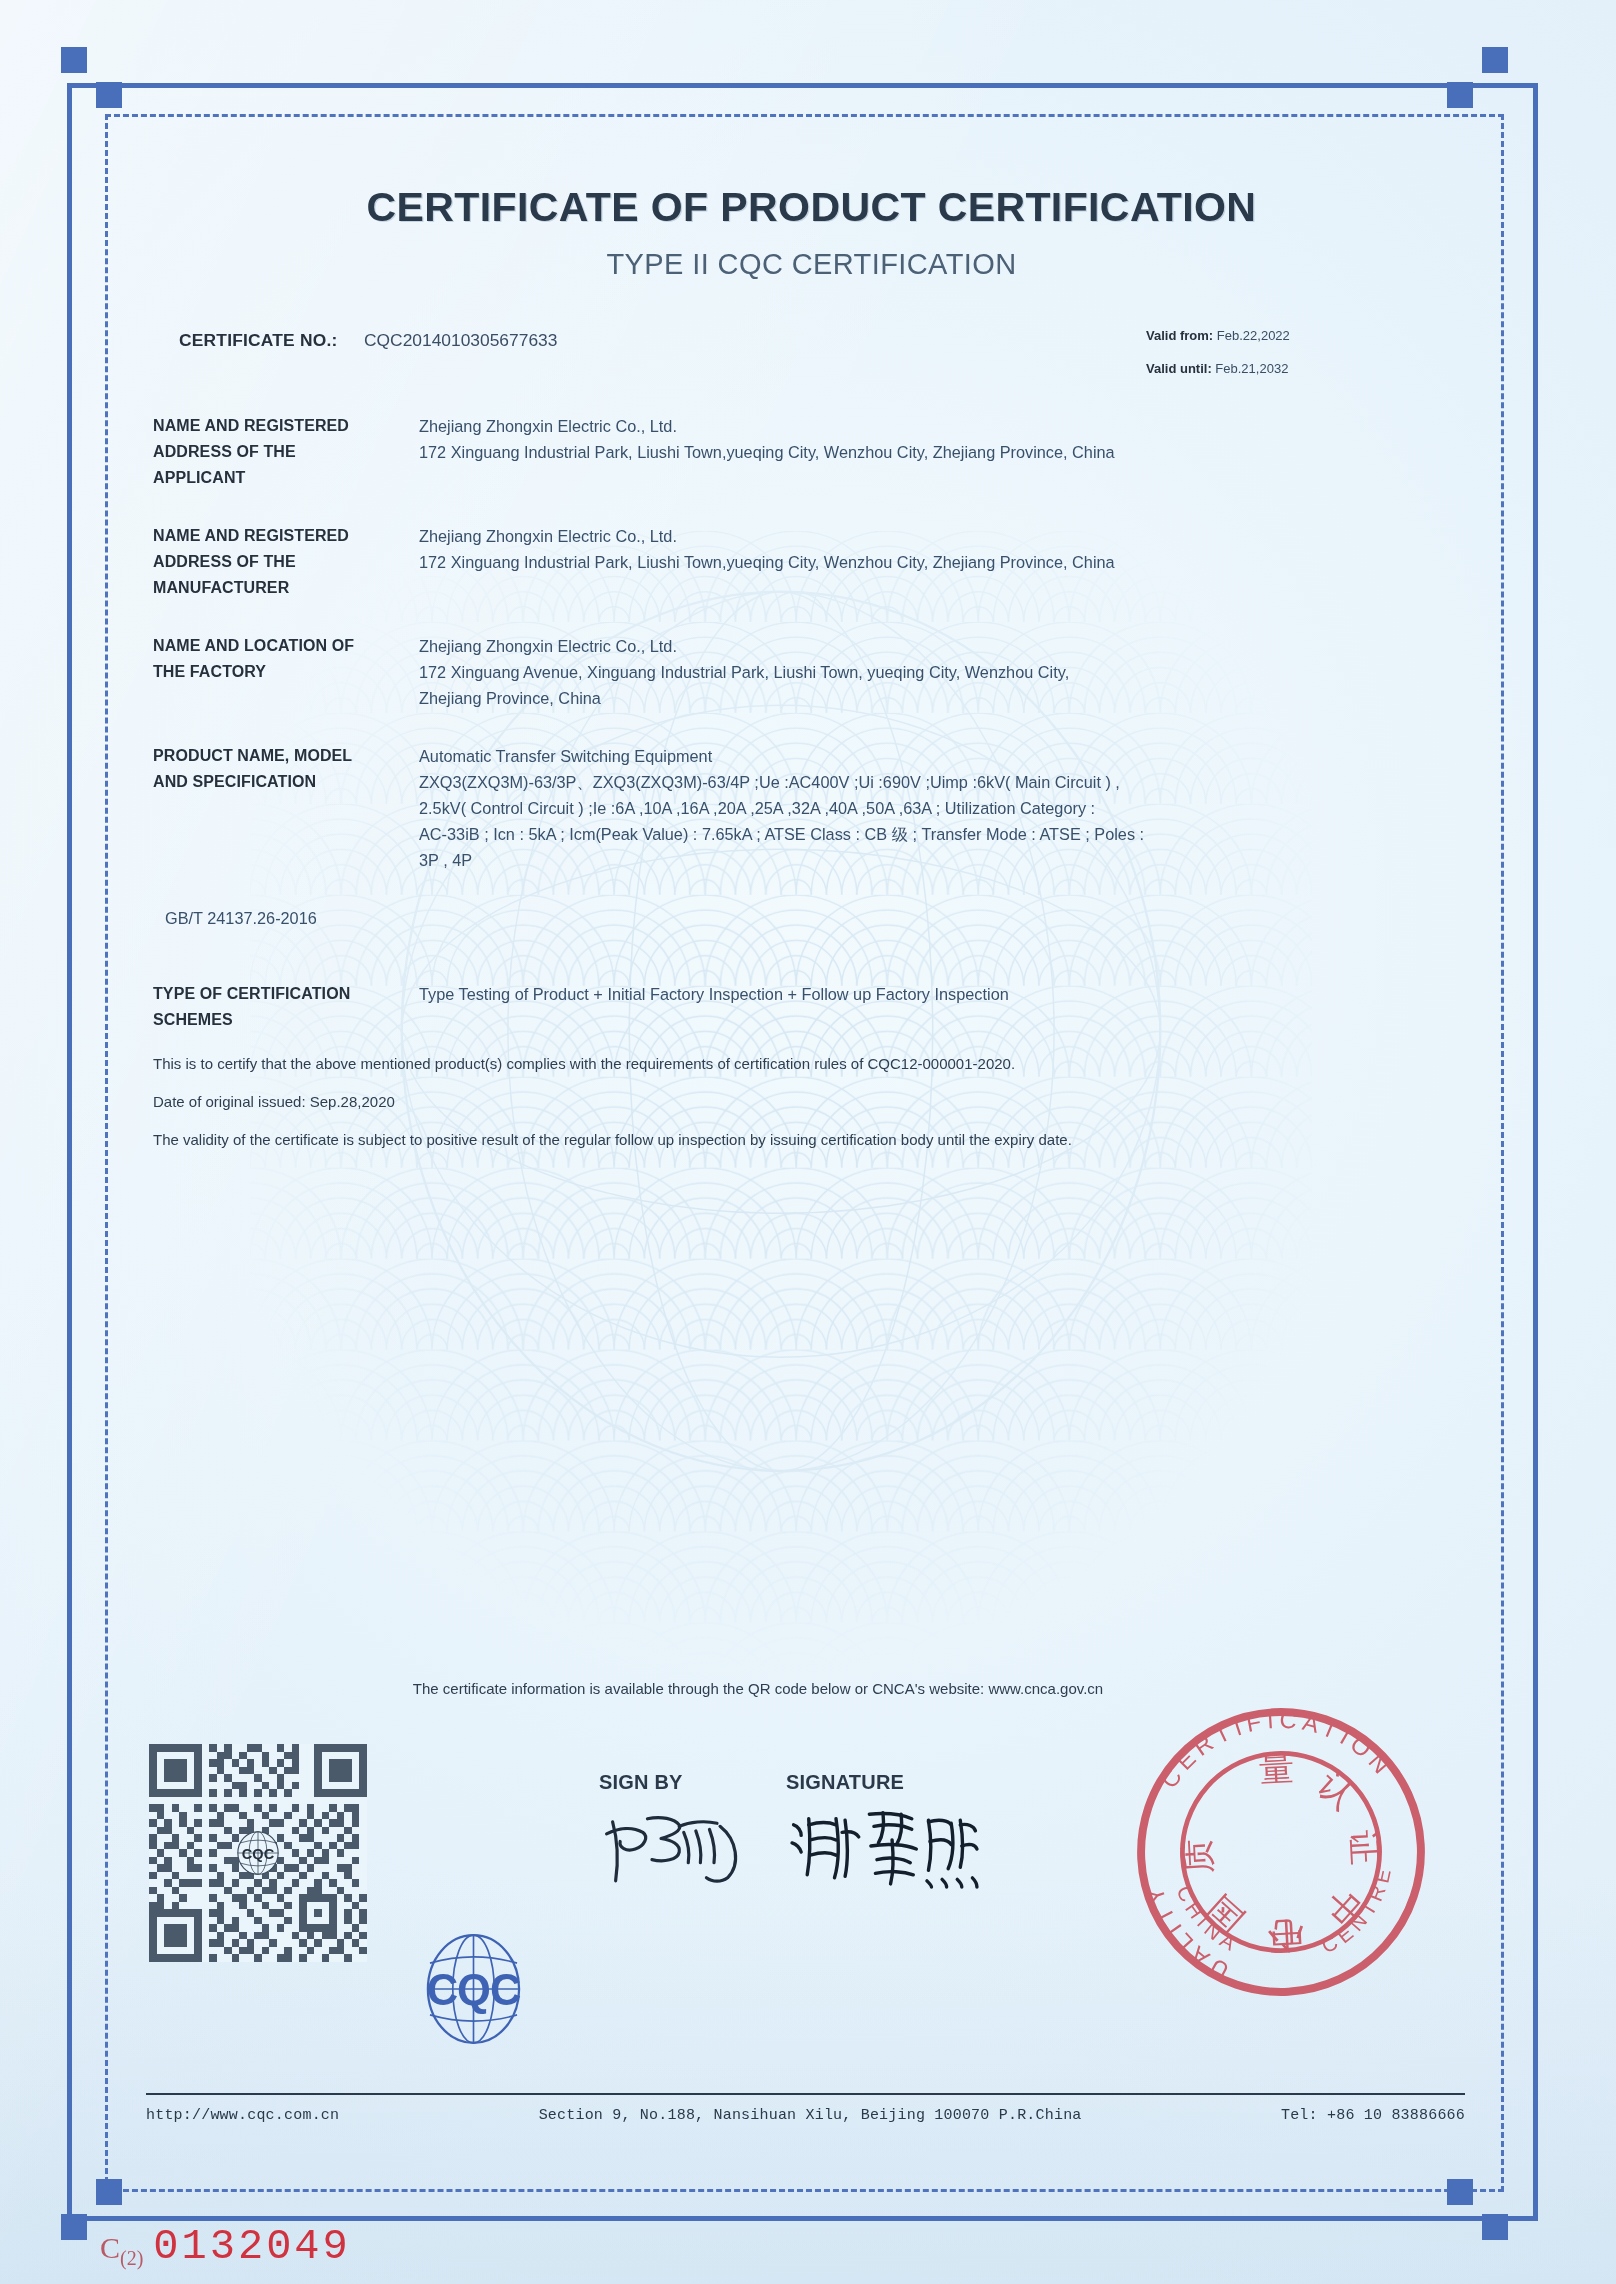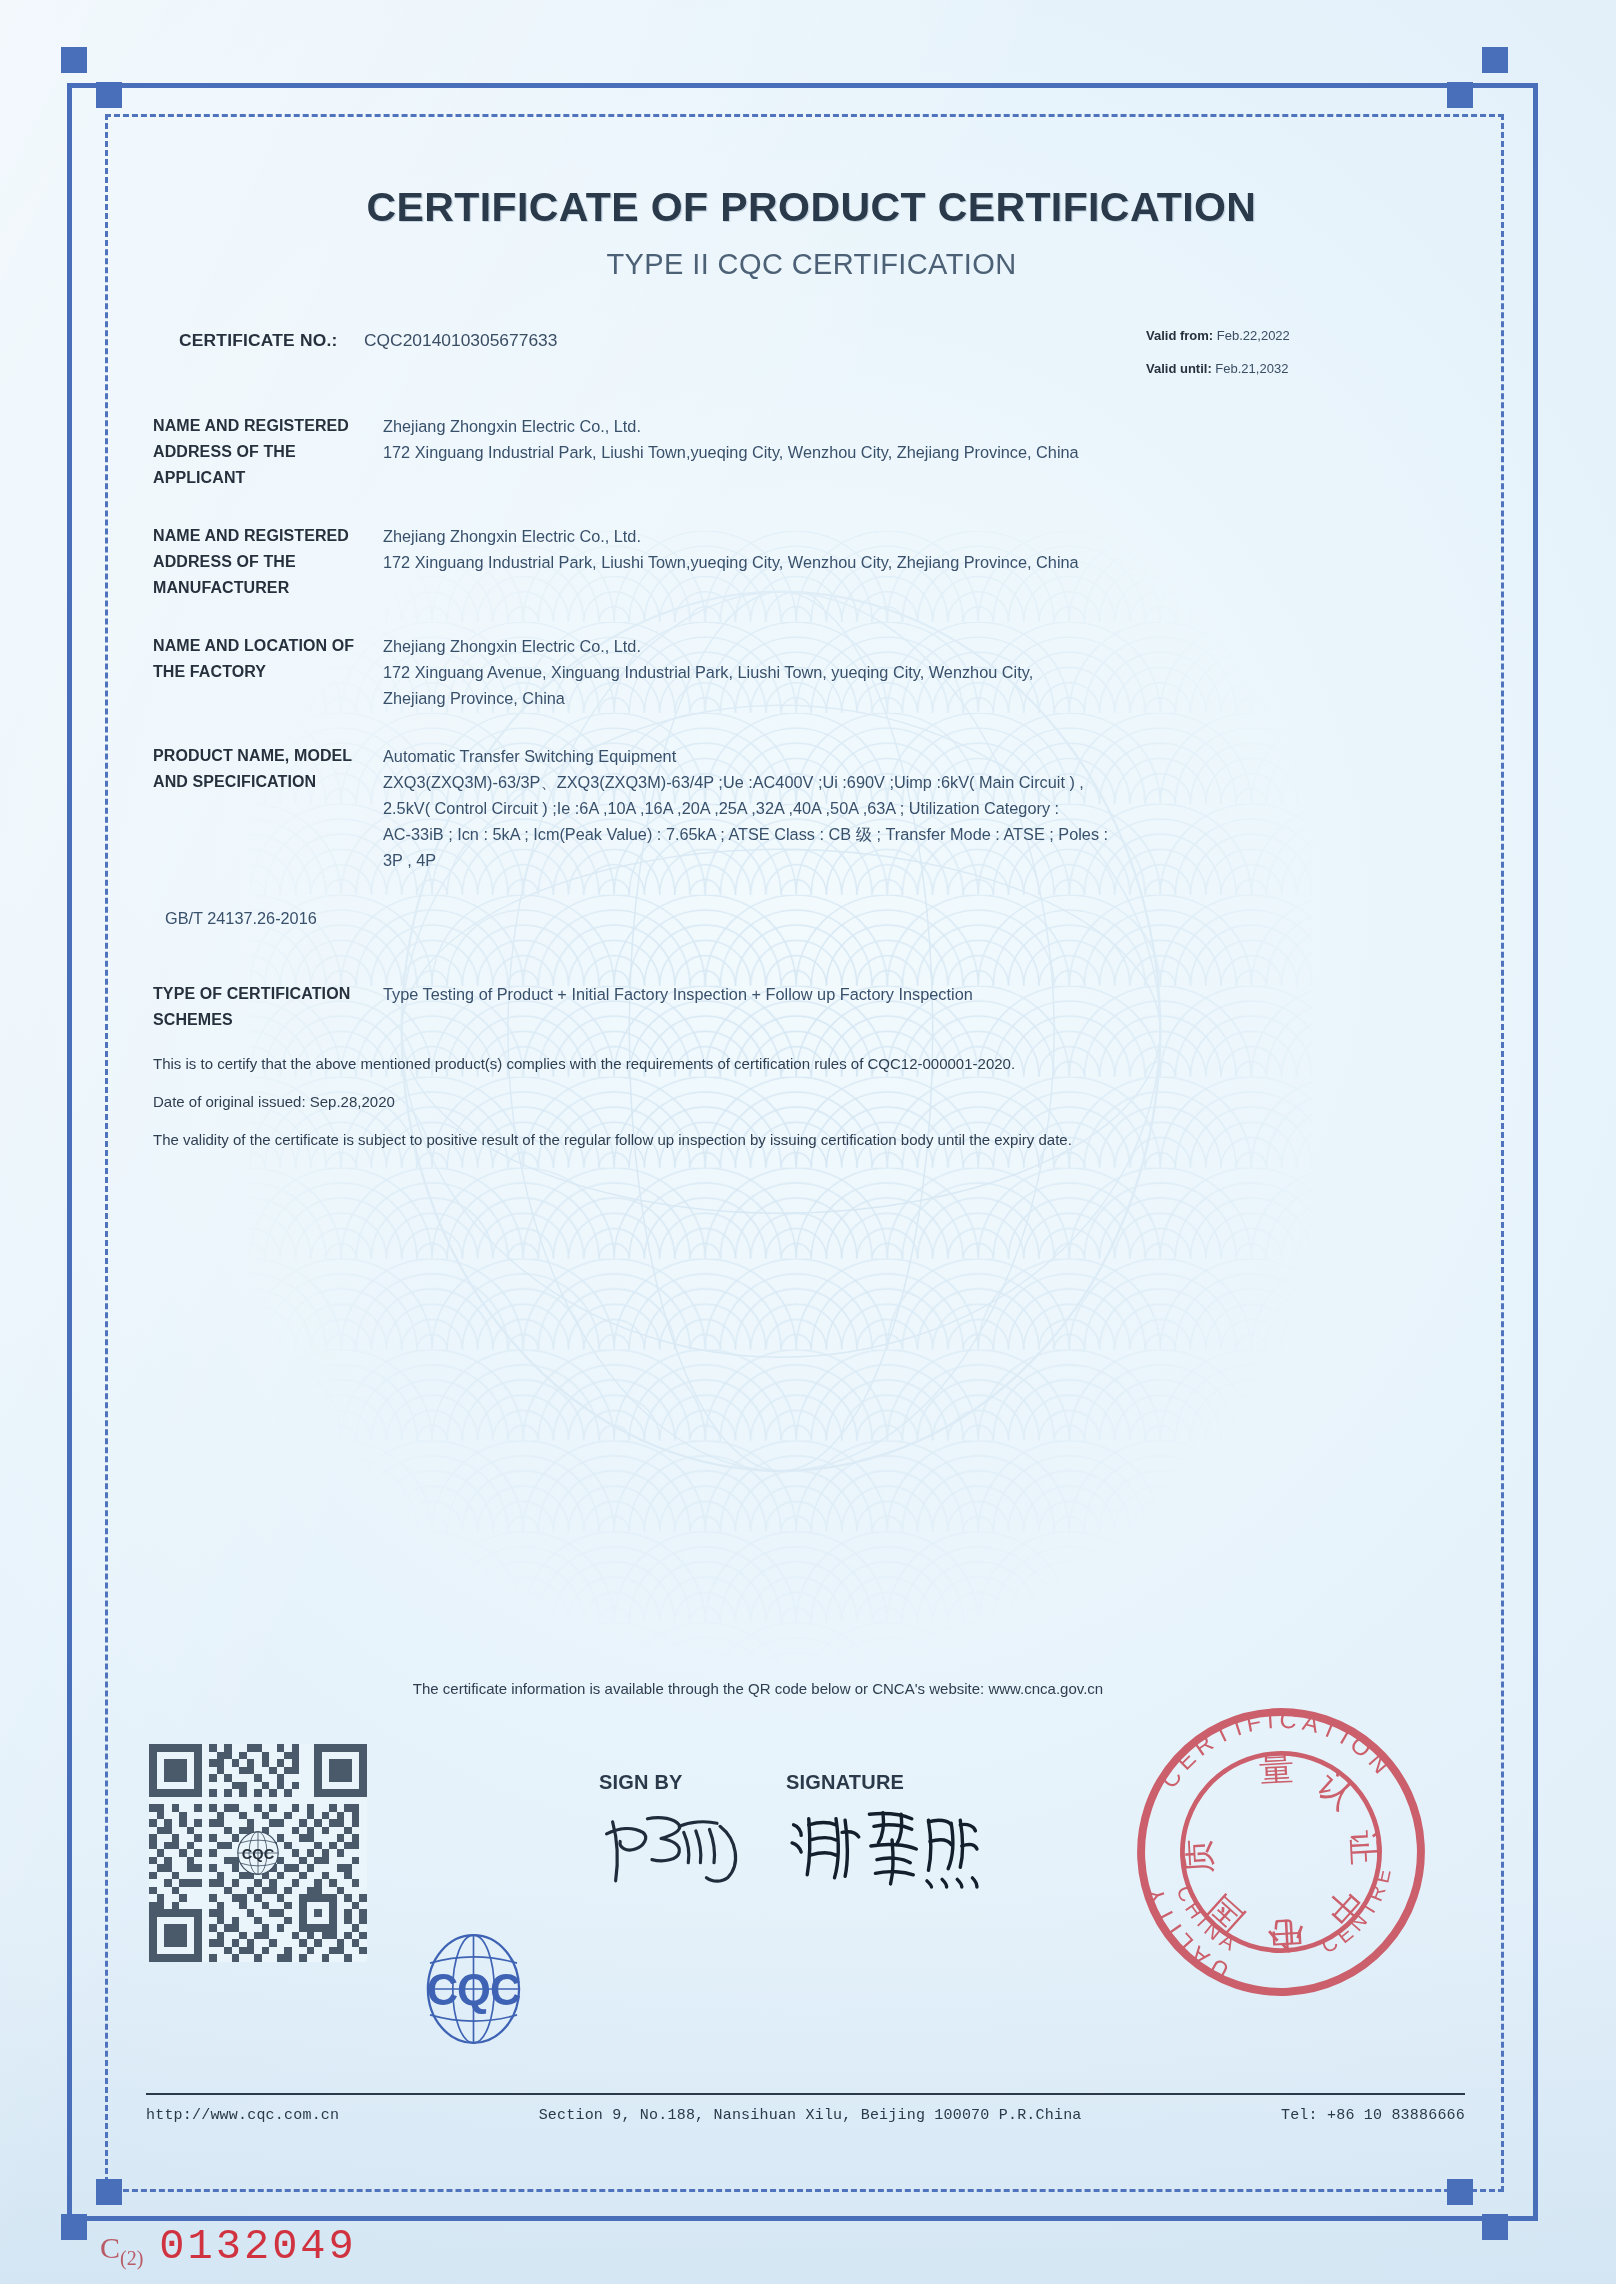--- a/index.html
+++ b/index.html
@@ -134,20 +134,21 @@
   }
   .valid-line { font-size: 13px; margin-bottom: 18px; color:#3a4d63; }
   .valid-line b { color: #26313d; font-weight: bold; }
 
   
   .fields { margin-top: 10.6px; position: relative; }
   .row {
     display: flex;
     align-items: flex-start;
     margin-bottom: 20px;
+    gap: 36px;
   }
   .row-label {
     width: 218px;
     flex: 0 0 218px;
     font-size: 16px;
     font-weight: bold;
     color: #26313d;
     line-height: 26px;
     letter-spacing: 0.1px;
     padding-left: 9px;
@@ -276,21 +277,21 @@
   }
   .serial-prefix {
     font-family: "Liberation Serif", serif;
     font-size: 30px;
     color: #b85b66;
   }
   .serial-prefix sub { font-size: 20px; }
   .serial-num {
     font-family: "Liberation Mono", monospace;
     font-size: 42px;
-    margin-left: 16px;
+    margin-left: 10px;
     color: #d0323f;
     letter-spacing: 3px;
   }
 </style>
 </head>
 <body>
 
 <div class="paper"></div>
 <div class="paper-grain"></div>
 

